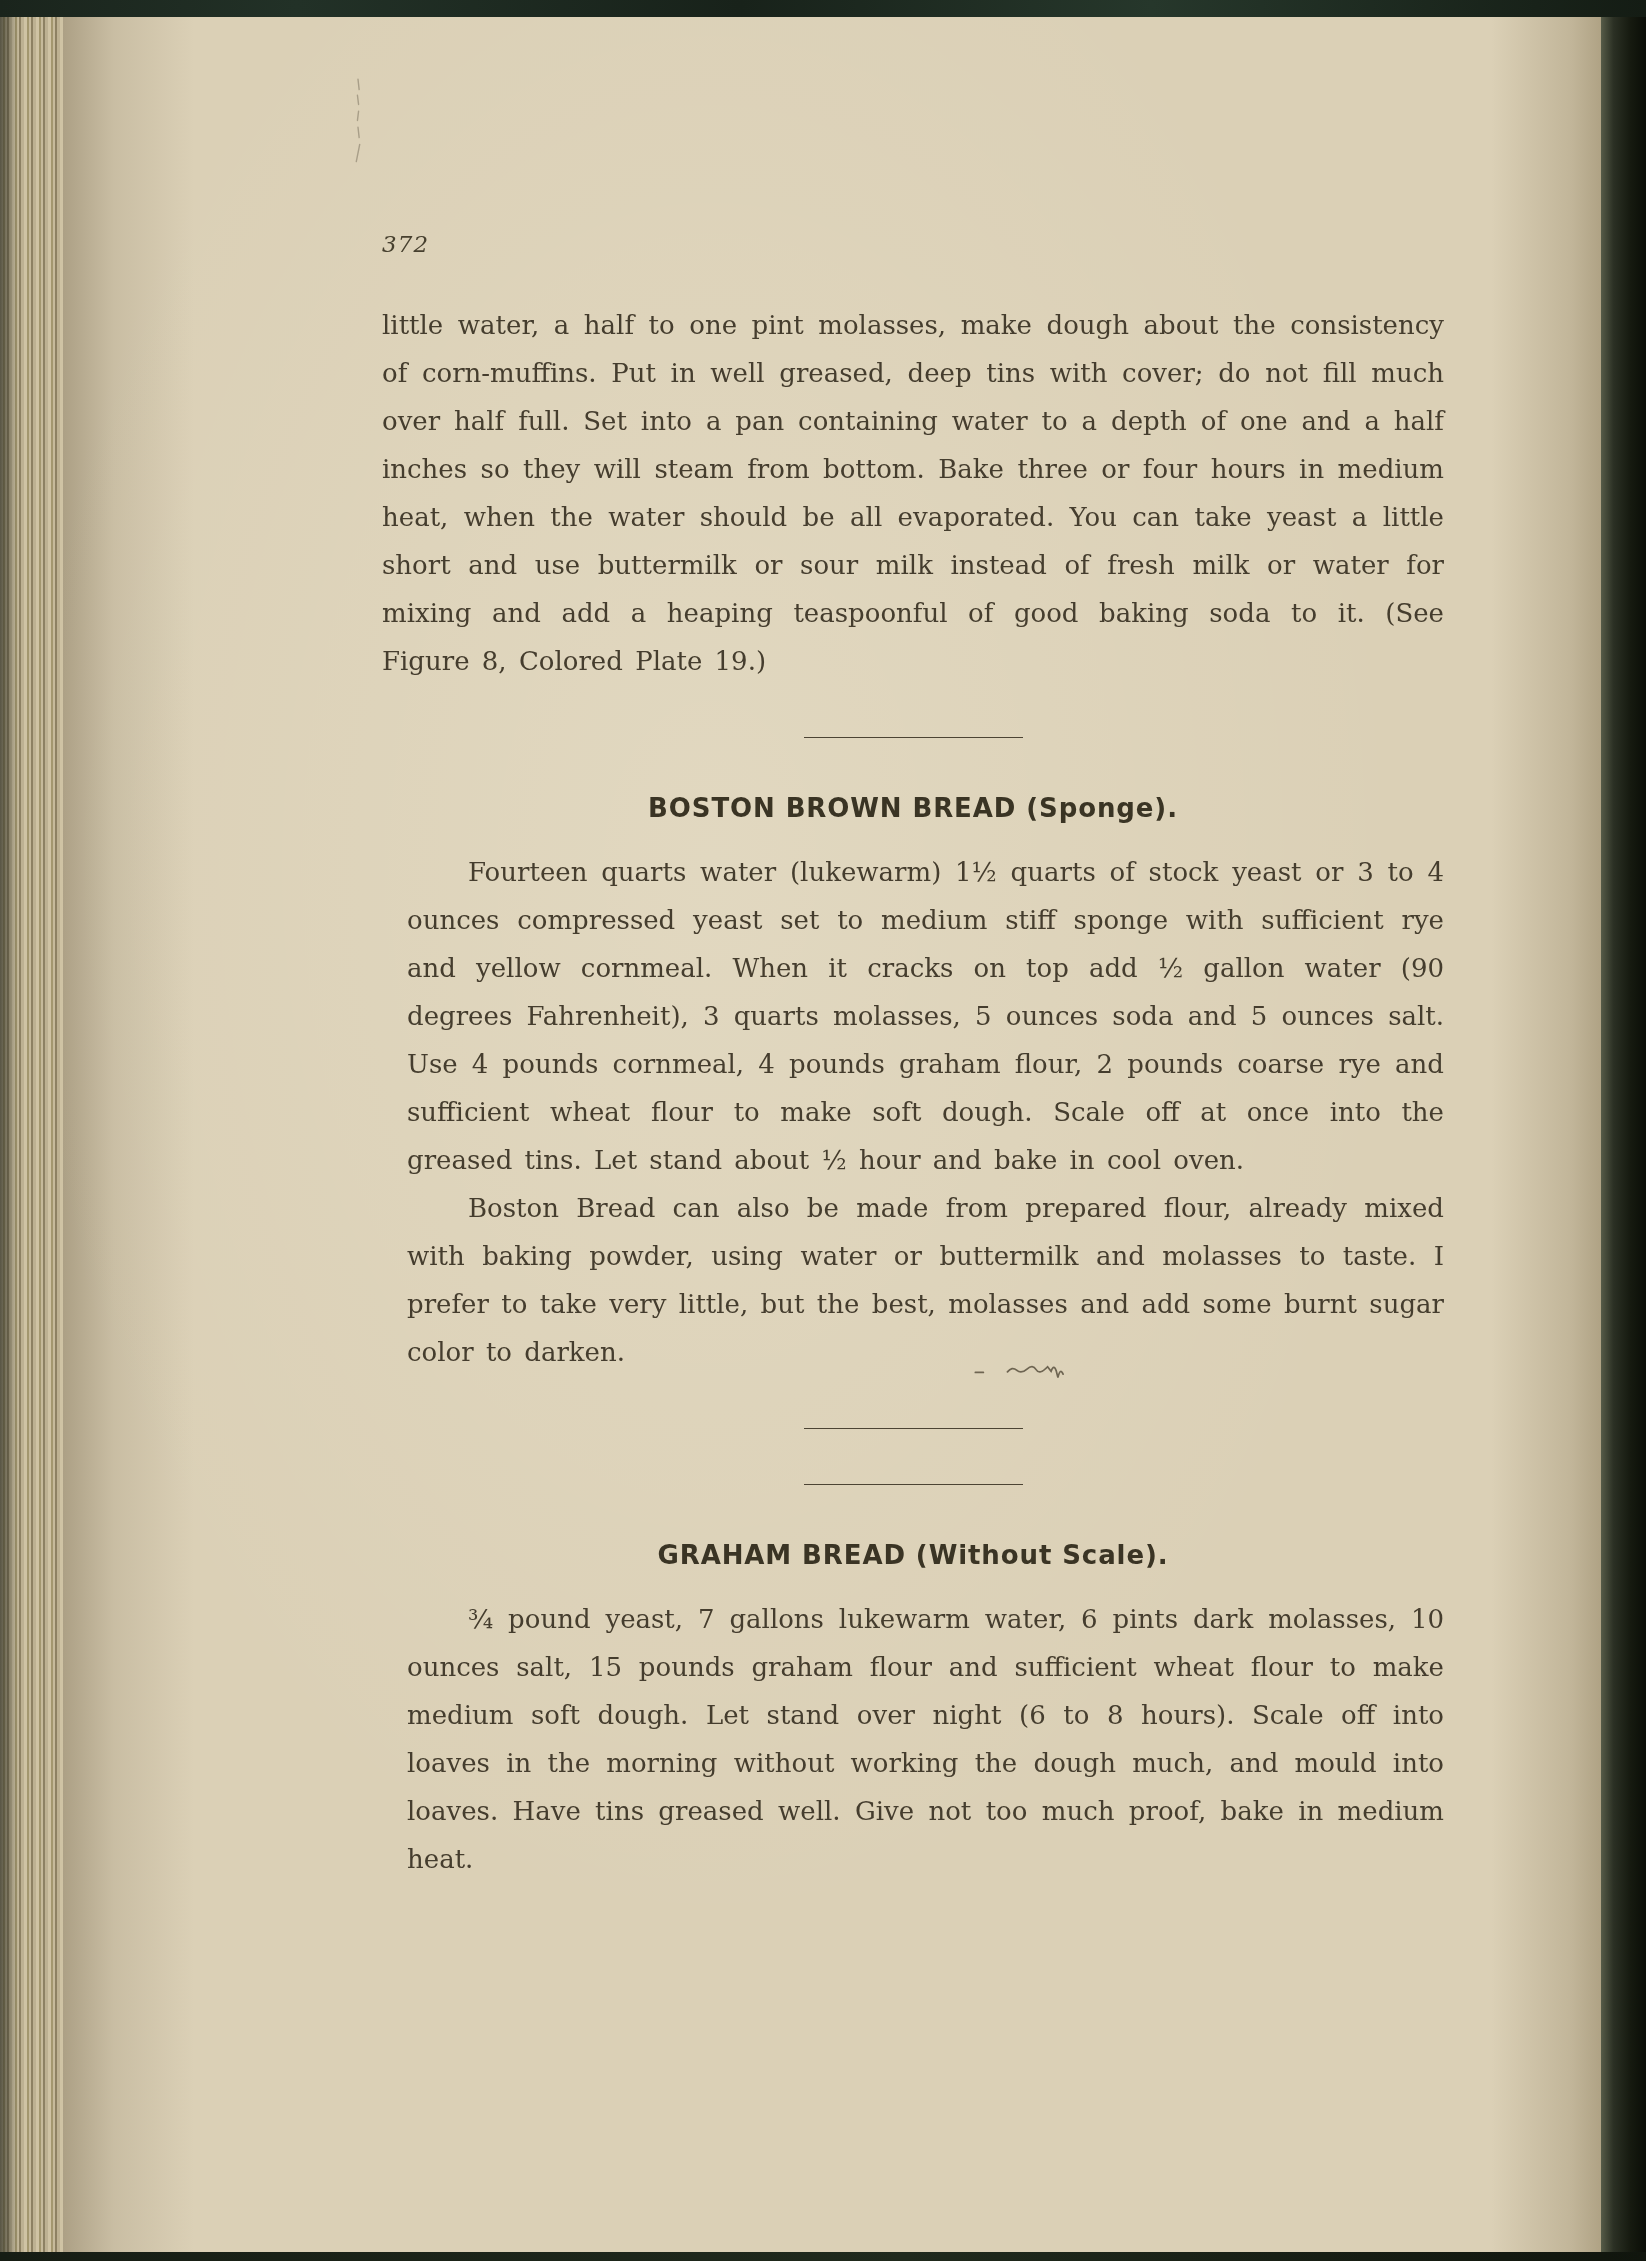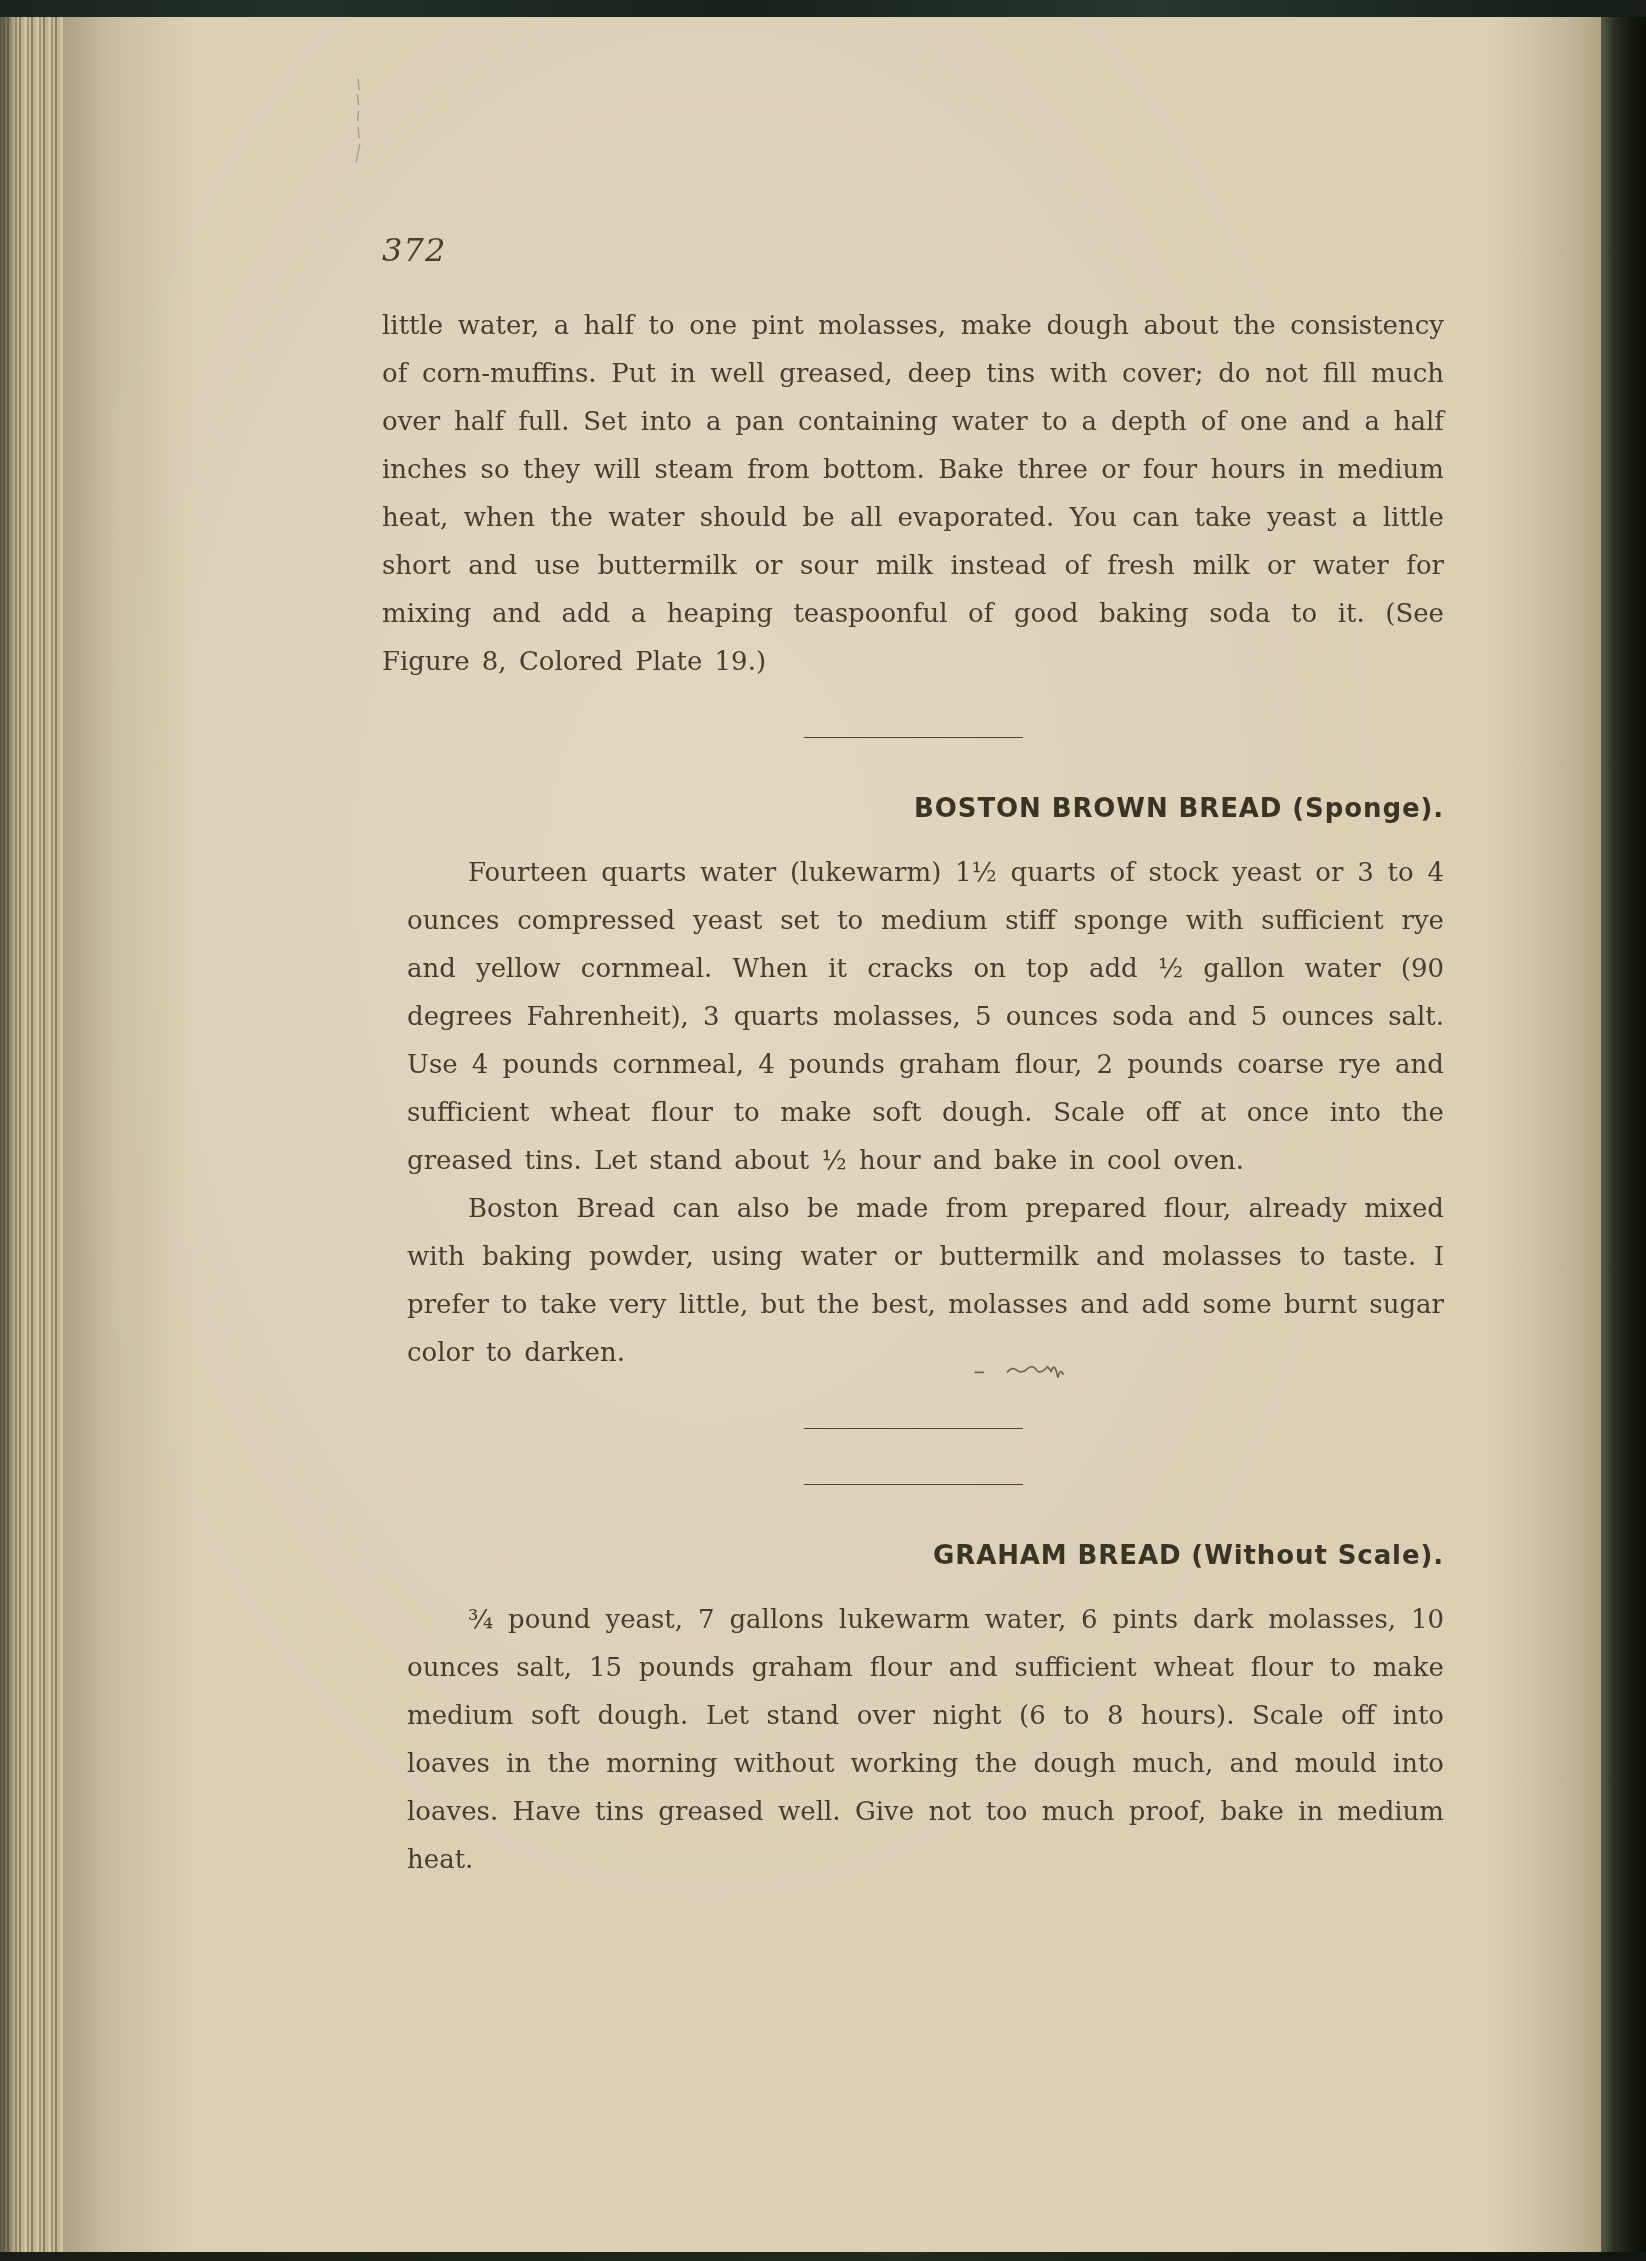--- a/index.html
+++ b/index.html
@@ -57,21 +57,21 @@
   .page-header {
     position: absolute;
     left: 320px;  
     width: 1062px;
     top: 214px;
     height: 34px;
     color: #47402f;
   }
   .page-number {
     position: absolute; left: 0; top: 1.1px;
-    font-size: 32px;
+    font-size: 23px;
     letter-spacing: 1.1px;
     font-style: italic;
   }
   .running-title {
     display: block;
     text-align: center;
     font-size: 22px;
     letter-spacing: 4px;
     padding-top: 4.6px;
     color: #483f2d;
@@ -92,21 +92,21 @@
     text-align: justify;
     word-spacing: 4px;
     position: relative;
   }
   .para.indent { text-indent: 61px; margin-left: 25px; }
   .heading {
     font-family: "DejaVu Sans", "Liberation Sans", sans-serif;
     font-weight: 700;
     font-size: 26px;
     letter-spacing: 0.9px;
-    text-align: right;
+    text-align: center;
     color: #3a3424;
     margin: 0 0 25px 0;
   }
   .divider {
     border: none;
     border-top: 1.7px solid #4c4434;
     width: 219px;
     margin: 52px auto 55px auto;
   }
   .ink-mark {

